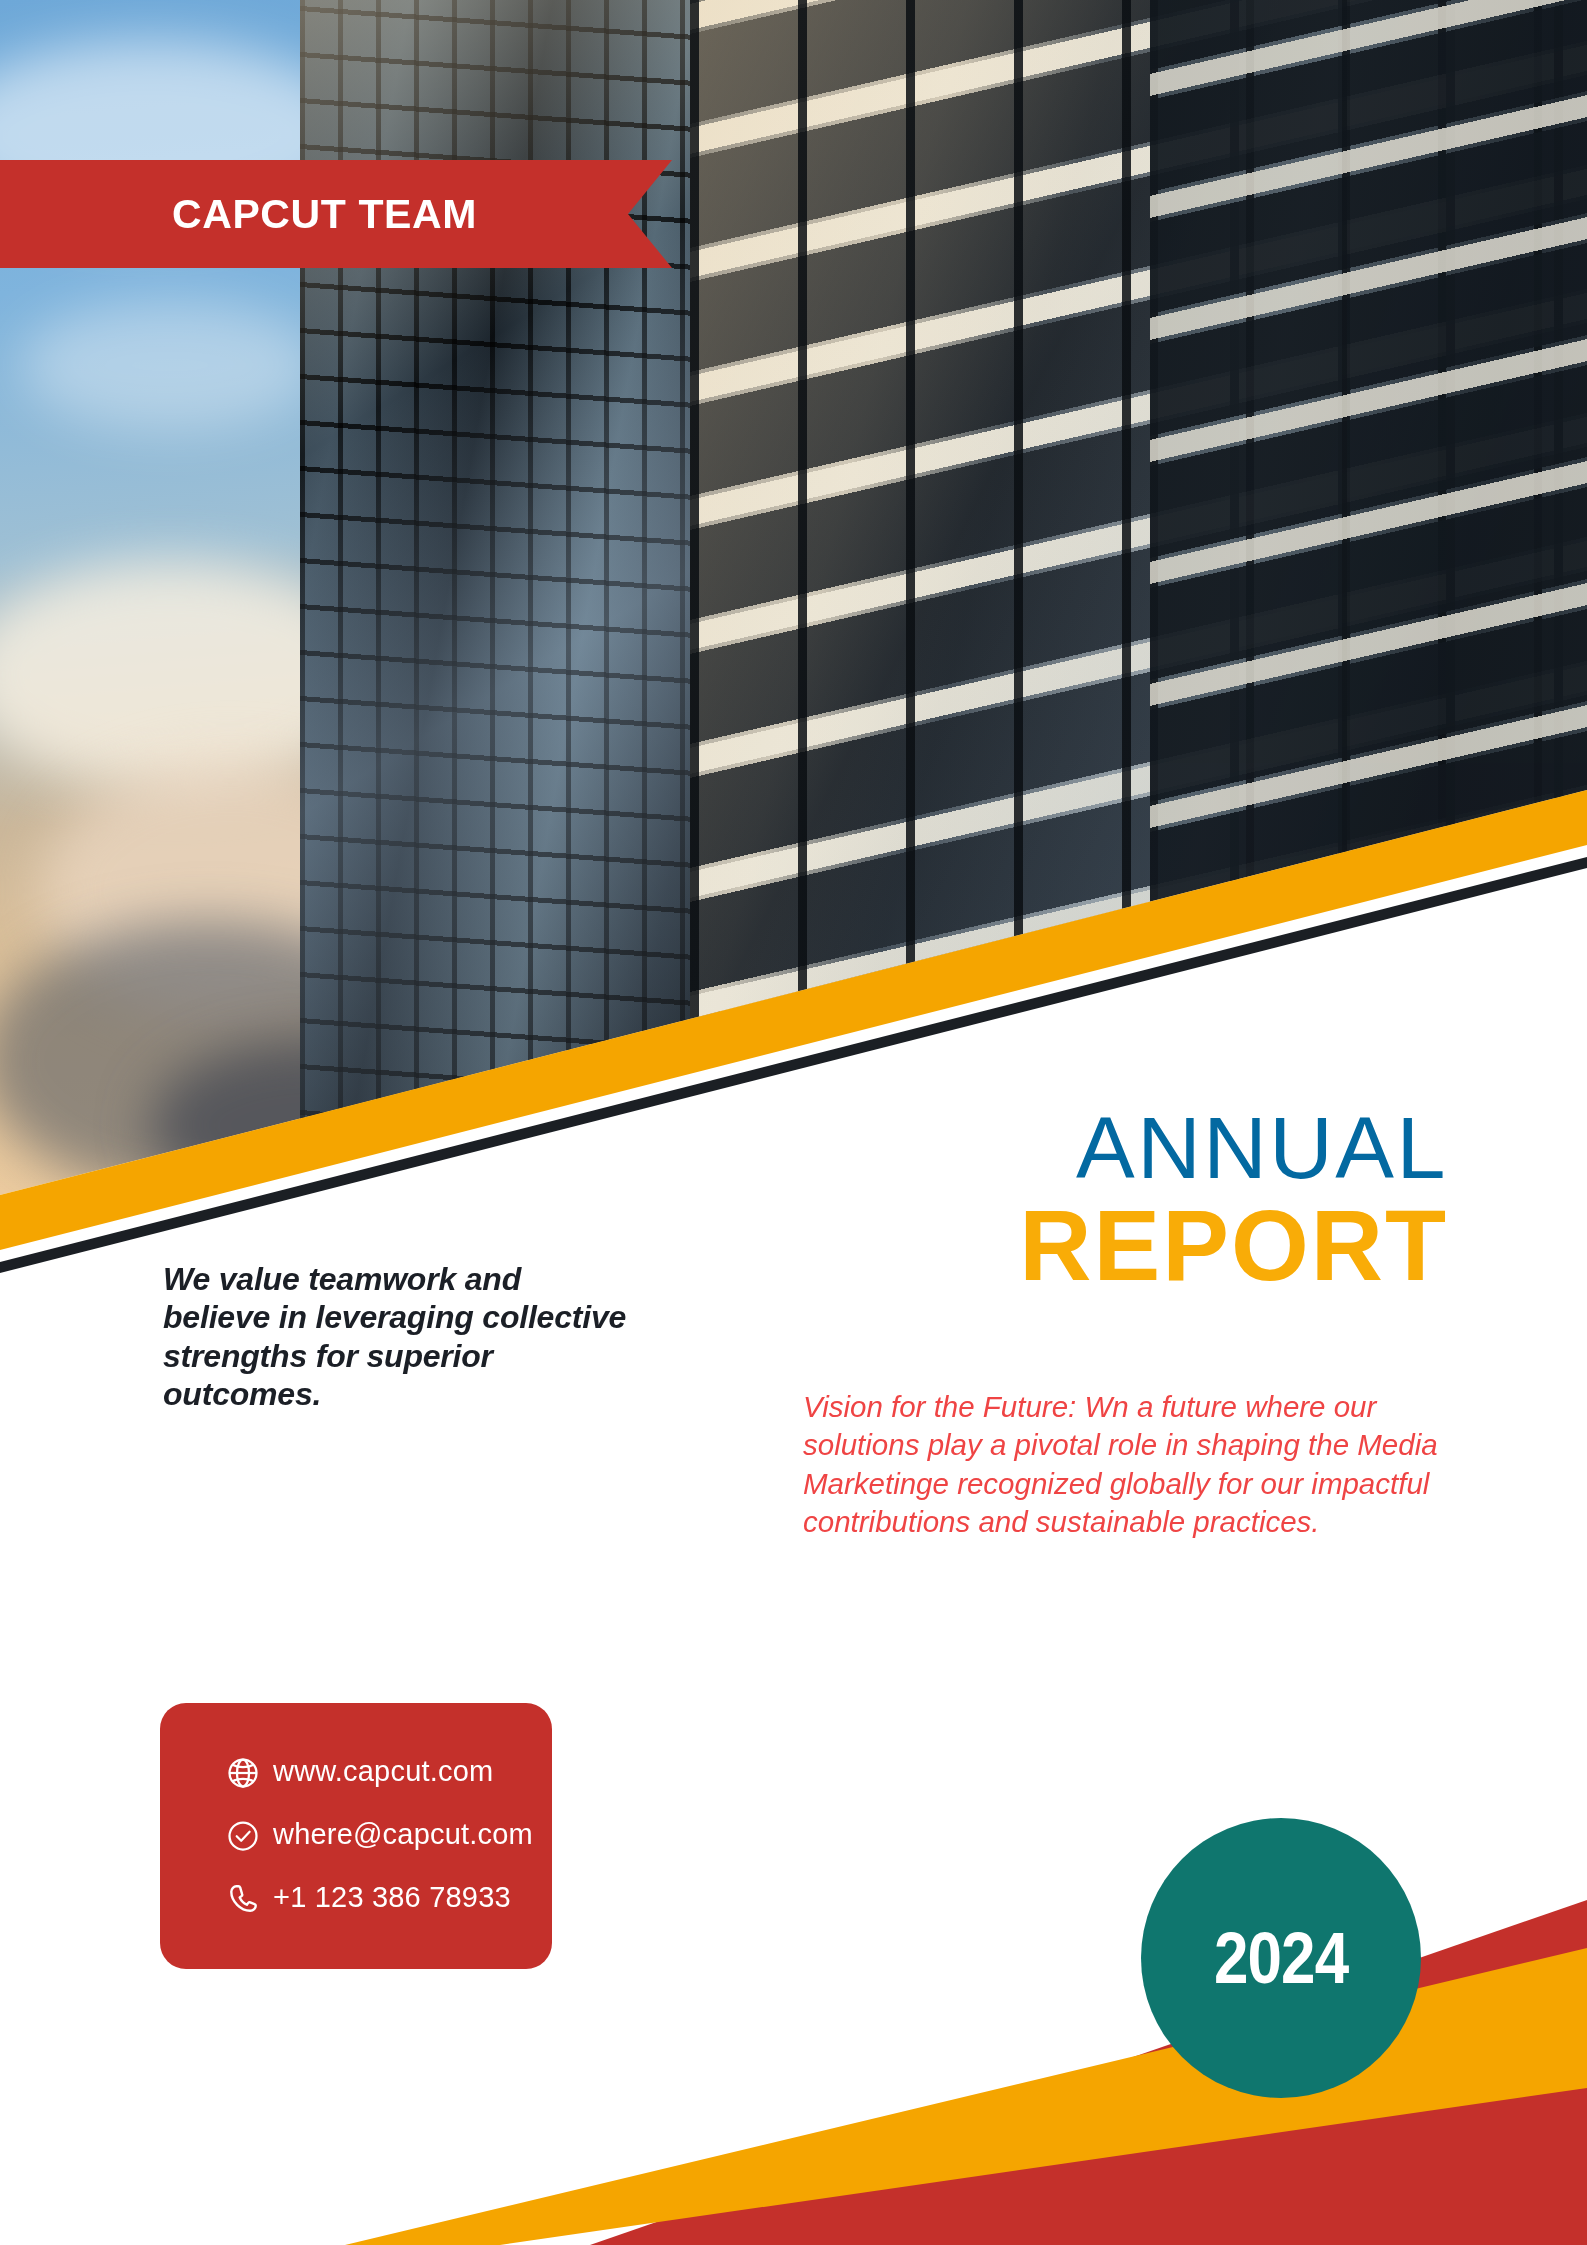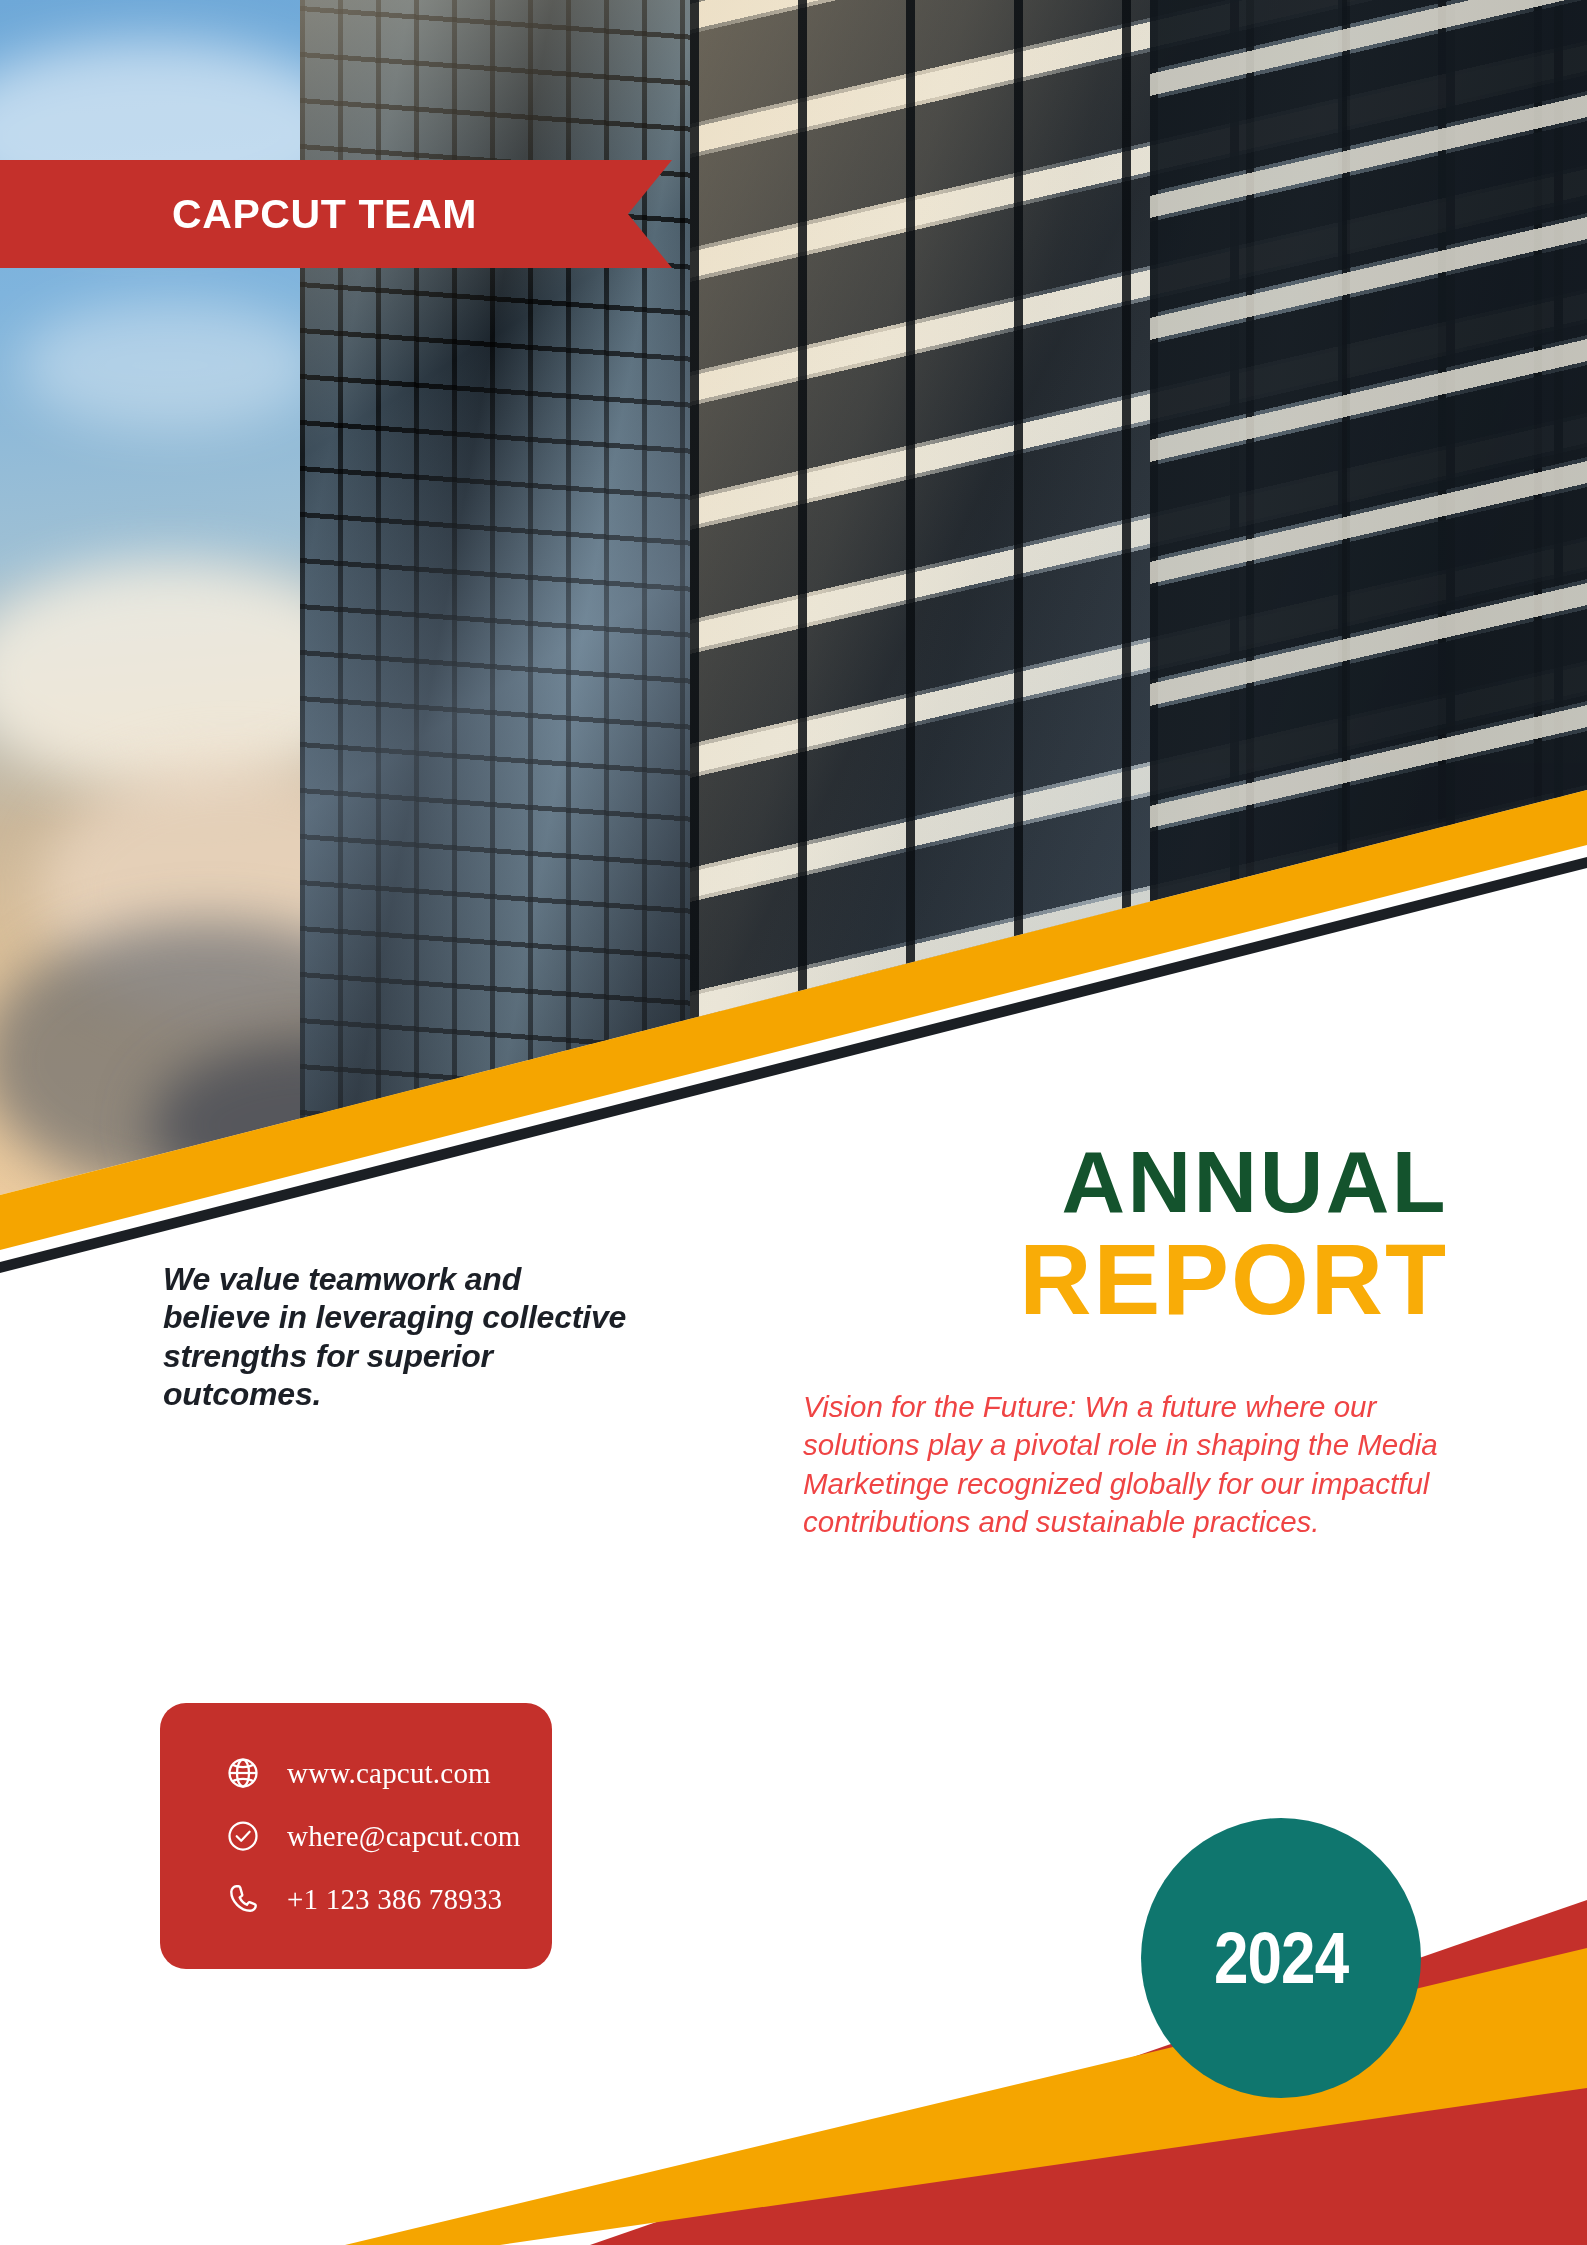--- a/index.html
+++ b/index.html
@@ -101,43 +101,43 @@
   
   .tagline{
     position:absolute; left:163px; top:1228px; width:470px;
     font-size:32px; font-weight:bold; font-style:italic;
     line-height:1.20; color:#1b1f26; letter-spacing:-.2px;margin-top:32px;
   }
 
   
   .title{ position:absolute; right:139px; top:1106px; text-align:right; }
   .title .l1{
-    font-size:88px; font-weight:bold; color:#14532d;
-    letter-spacing:2.5px; line-height:.96; display:block;margin-top:34px;
+    font-size:88px; font-weight:normal; color:#0369a1;
+    letter-spacing:2.5px; line-height:.96; display:block;
   }
   .title .l2{
     font-size:100px; font-weight:bold; color:#F9AC07;
     letter-spacing:2px; line-height:.99; display:block; margin-top:6px;margin-left:34px;
   }
 
   
   .vision{
     position:absolute; right:139px; top:1388px; width:645px;
     font-style:italic; font-size:29.5px;
     line-height:1.30; color:#ef4444;
   }
 
   
   .card{
     position:absolute; left:160px; top:1703px; width:392px; height:266px;
     background:#C4302B; border-radius:26px;
     display:flex; flex-direction:column; justify-content:center;
     gap:27px; padding-left:65px;
   }
-  .row{ display:flex; align-items:center; gap:26px;font-family:Liberation Serif, serif; }
+  .row{ display:flex; gap:12px; }
   .row .ic{ width:36px; height:36px; flex:0 0 36px; display:block; }
   .row .tx{ color:#fff; font-size:29px; letter-spacing:.2px; }
 
   
   .badge{
     position:absolute; left:1141px; top:1818px; width:280px; height:280px;
     background:#0f766e; border-radius:50%;
     display:flex; align-items:center; justify-content:center;
   }
   .badge .y{

